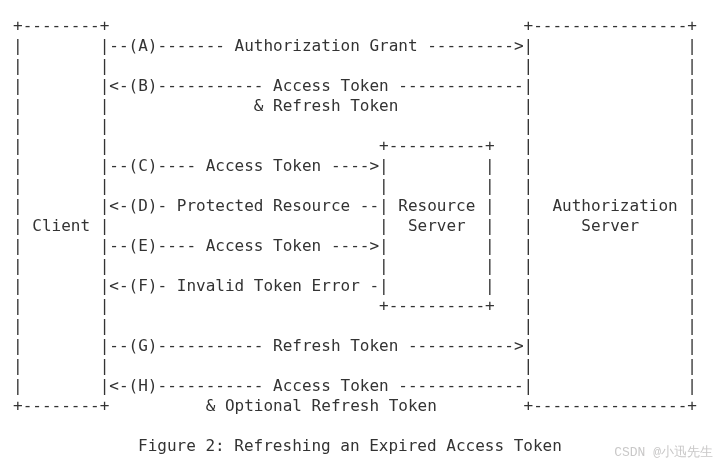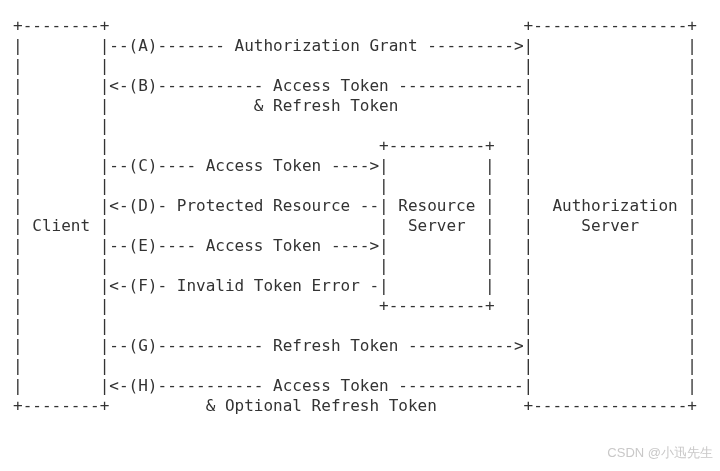--- a/index.html
+++ b/index.html
@@ -29,21 +29,21 @@
     font-family: "DejaVu Sans Mono", monospace;
     font-size: 16px;
     line-height: 20px;
     color: #333333;
     white-space: pre;
   }
   .watermark {
     position: absolute;
     right: 7px;
     top: 445px;
-    font-family: Liberation Sans, sans-serif;
+    font-family: Liberation Mono, monospace;
     font-size: 13px;
     line-height: 16px;
     color: #c9c8c8;
     white-space: pre;
   }
 </style>
 </head>
 <body>
 
 <div class="page">
@@ -60,14 +60,15 @@
 | Client |                            |  Server  |   |     Server     |
 |        |--(E)---- Access Token ----&gt;|          |   |                |
 |        |                            |          |   |                |
 |        |&lt;-(F)- Invalid Token Error -|          |   |                |
 |        |                            +----------+   |                |
 |        |                                           |                |
 |        |--(G)----------- Refresh Token -----------&gt;|                |
 |        |                                           |                |
 |        |&lt;-(H)----------- Access Token -------------|                |
 +--------+          &amp; Optional Refresh Token         +----------------+</pre>
+  <div class="caption">Figure 2: Refreshing an Expired Access Token</div>
   <div class="watermark">CSDN @小迅先生</div>
 </div>
 
 </body></html>

